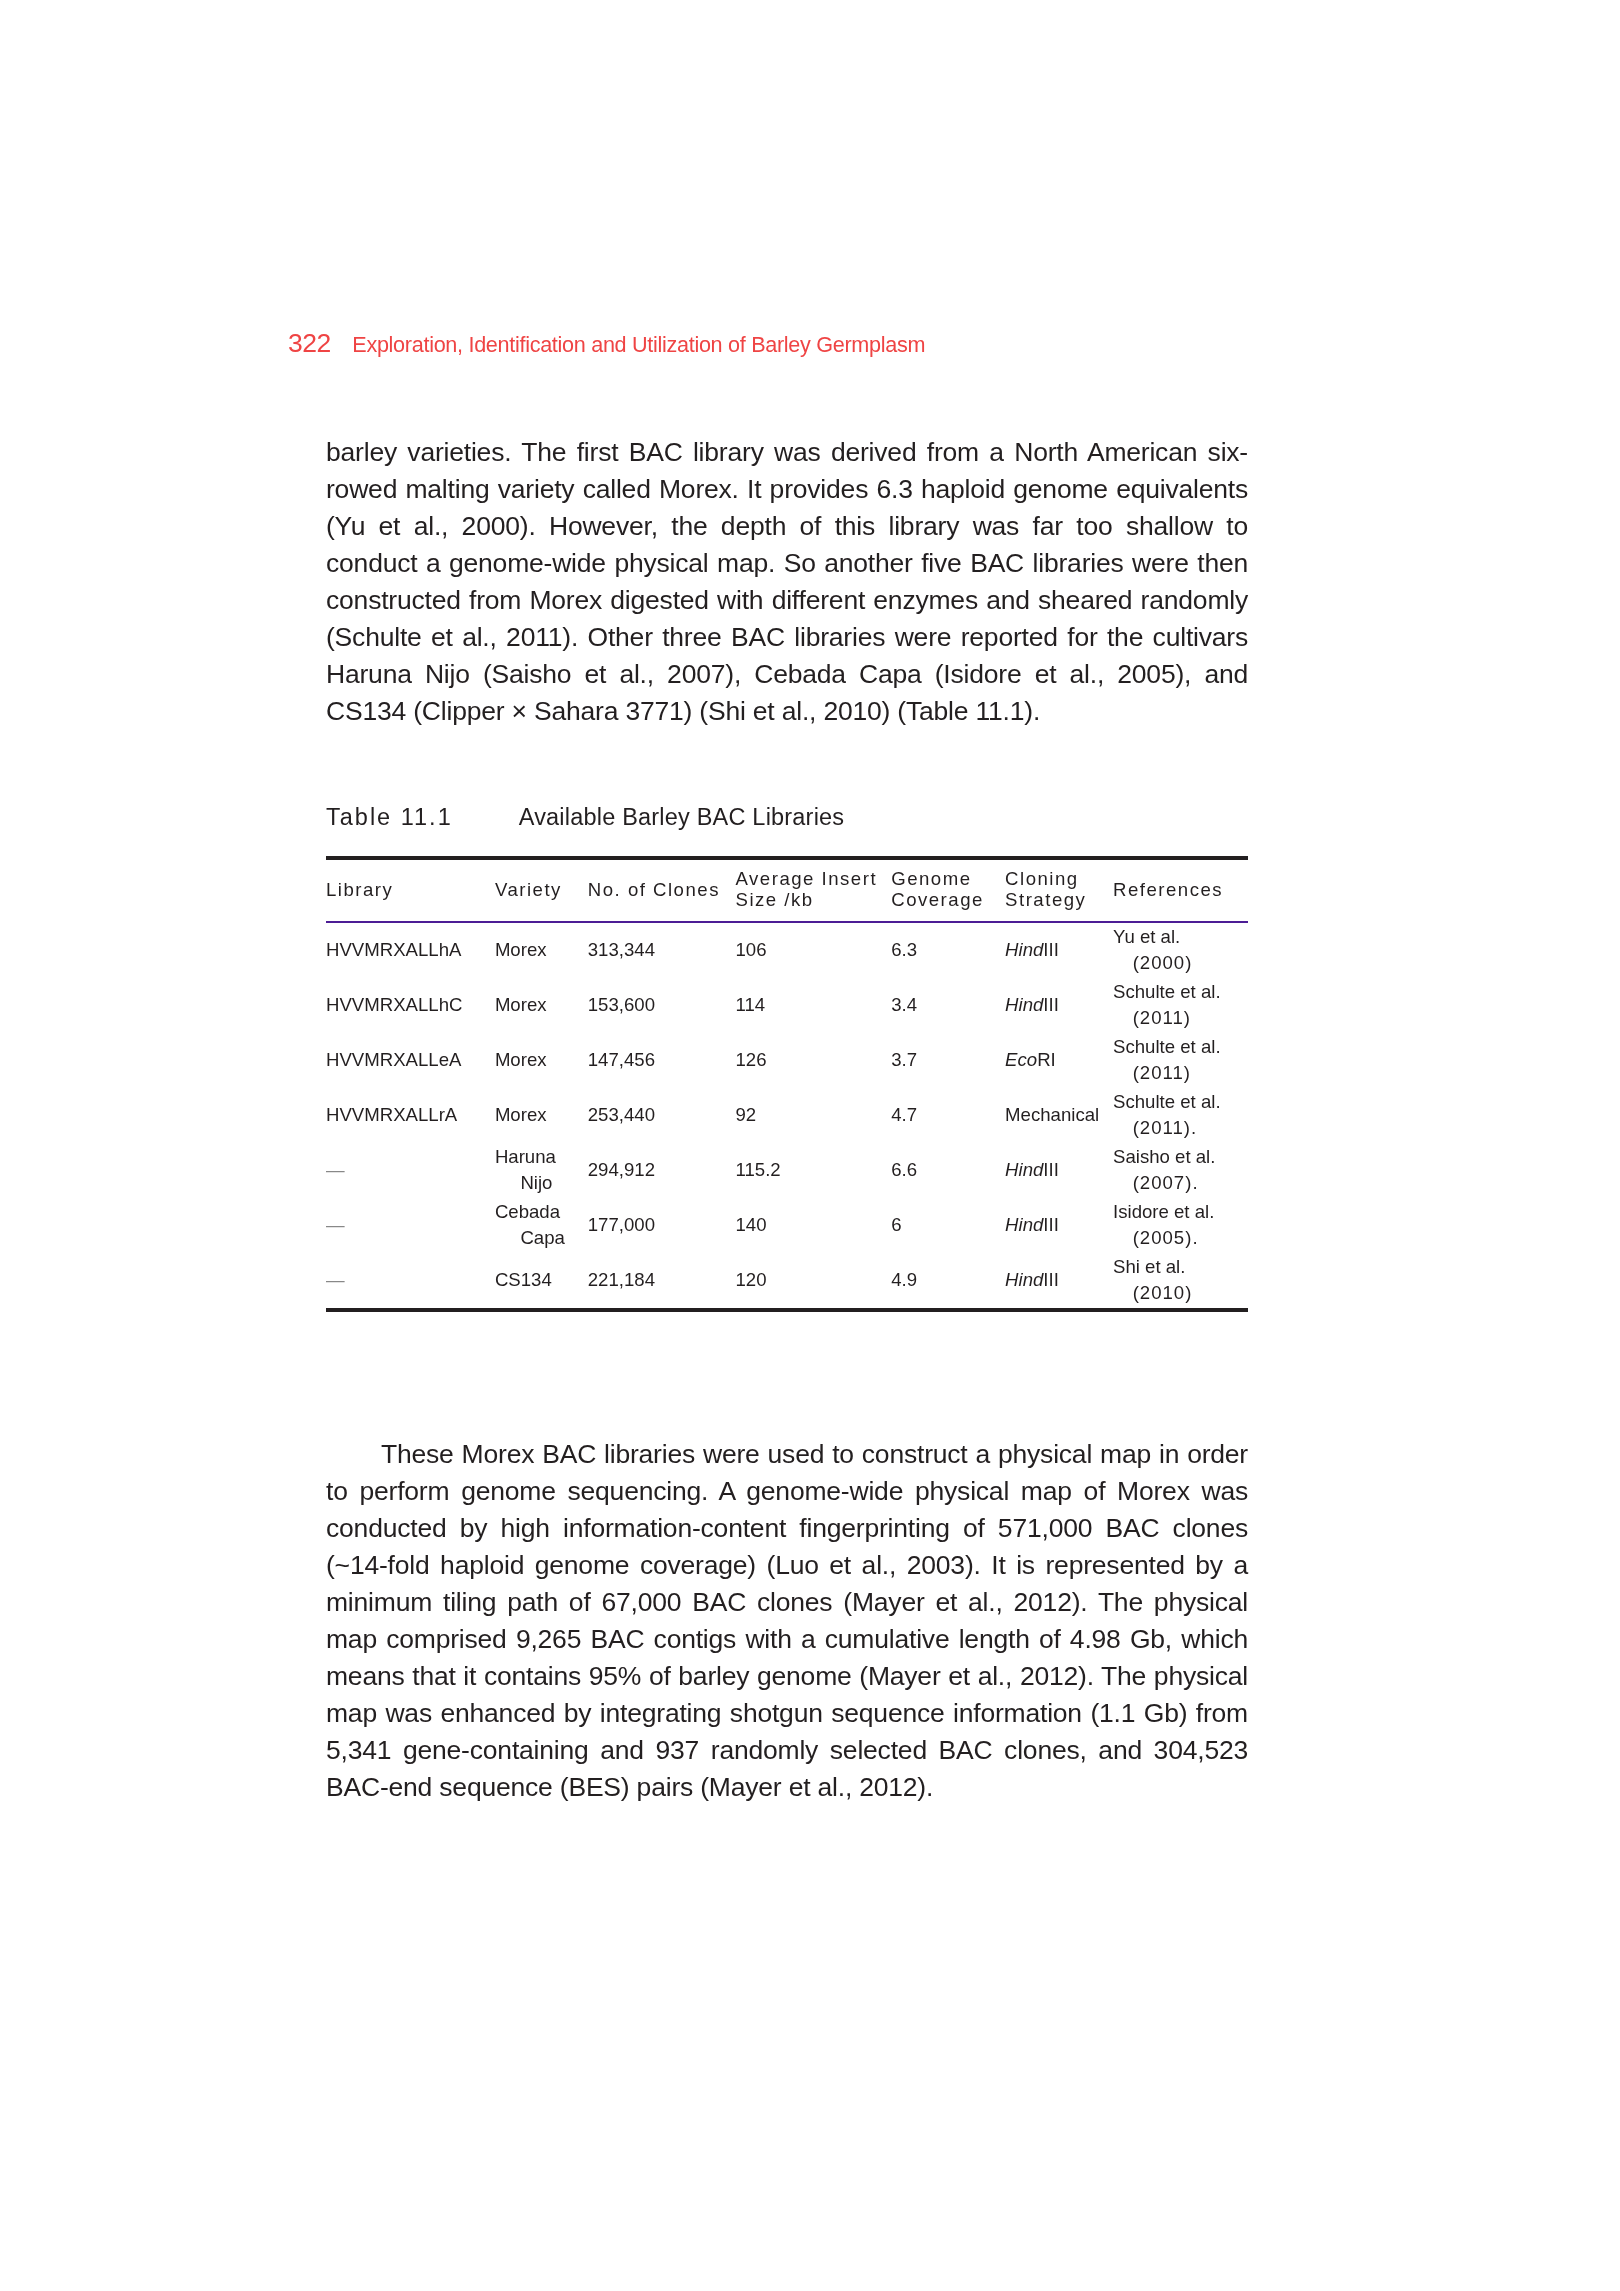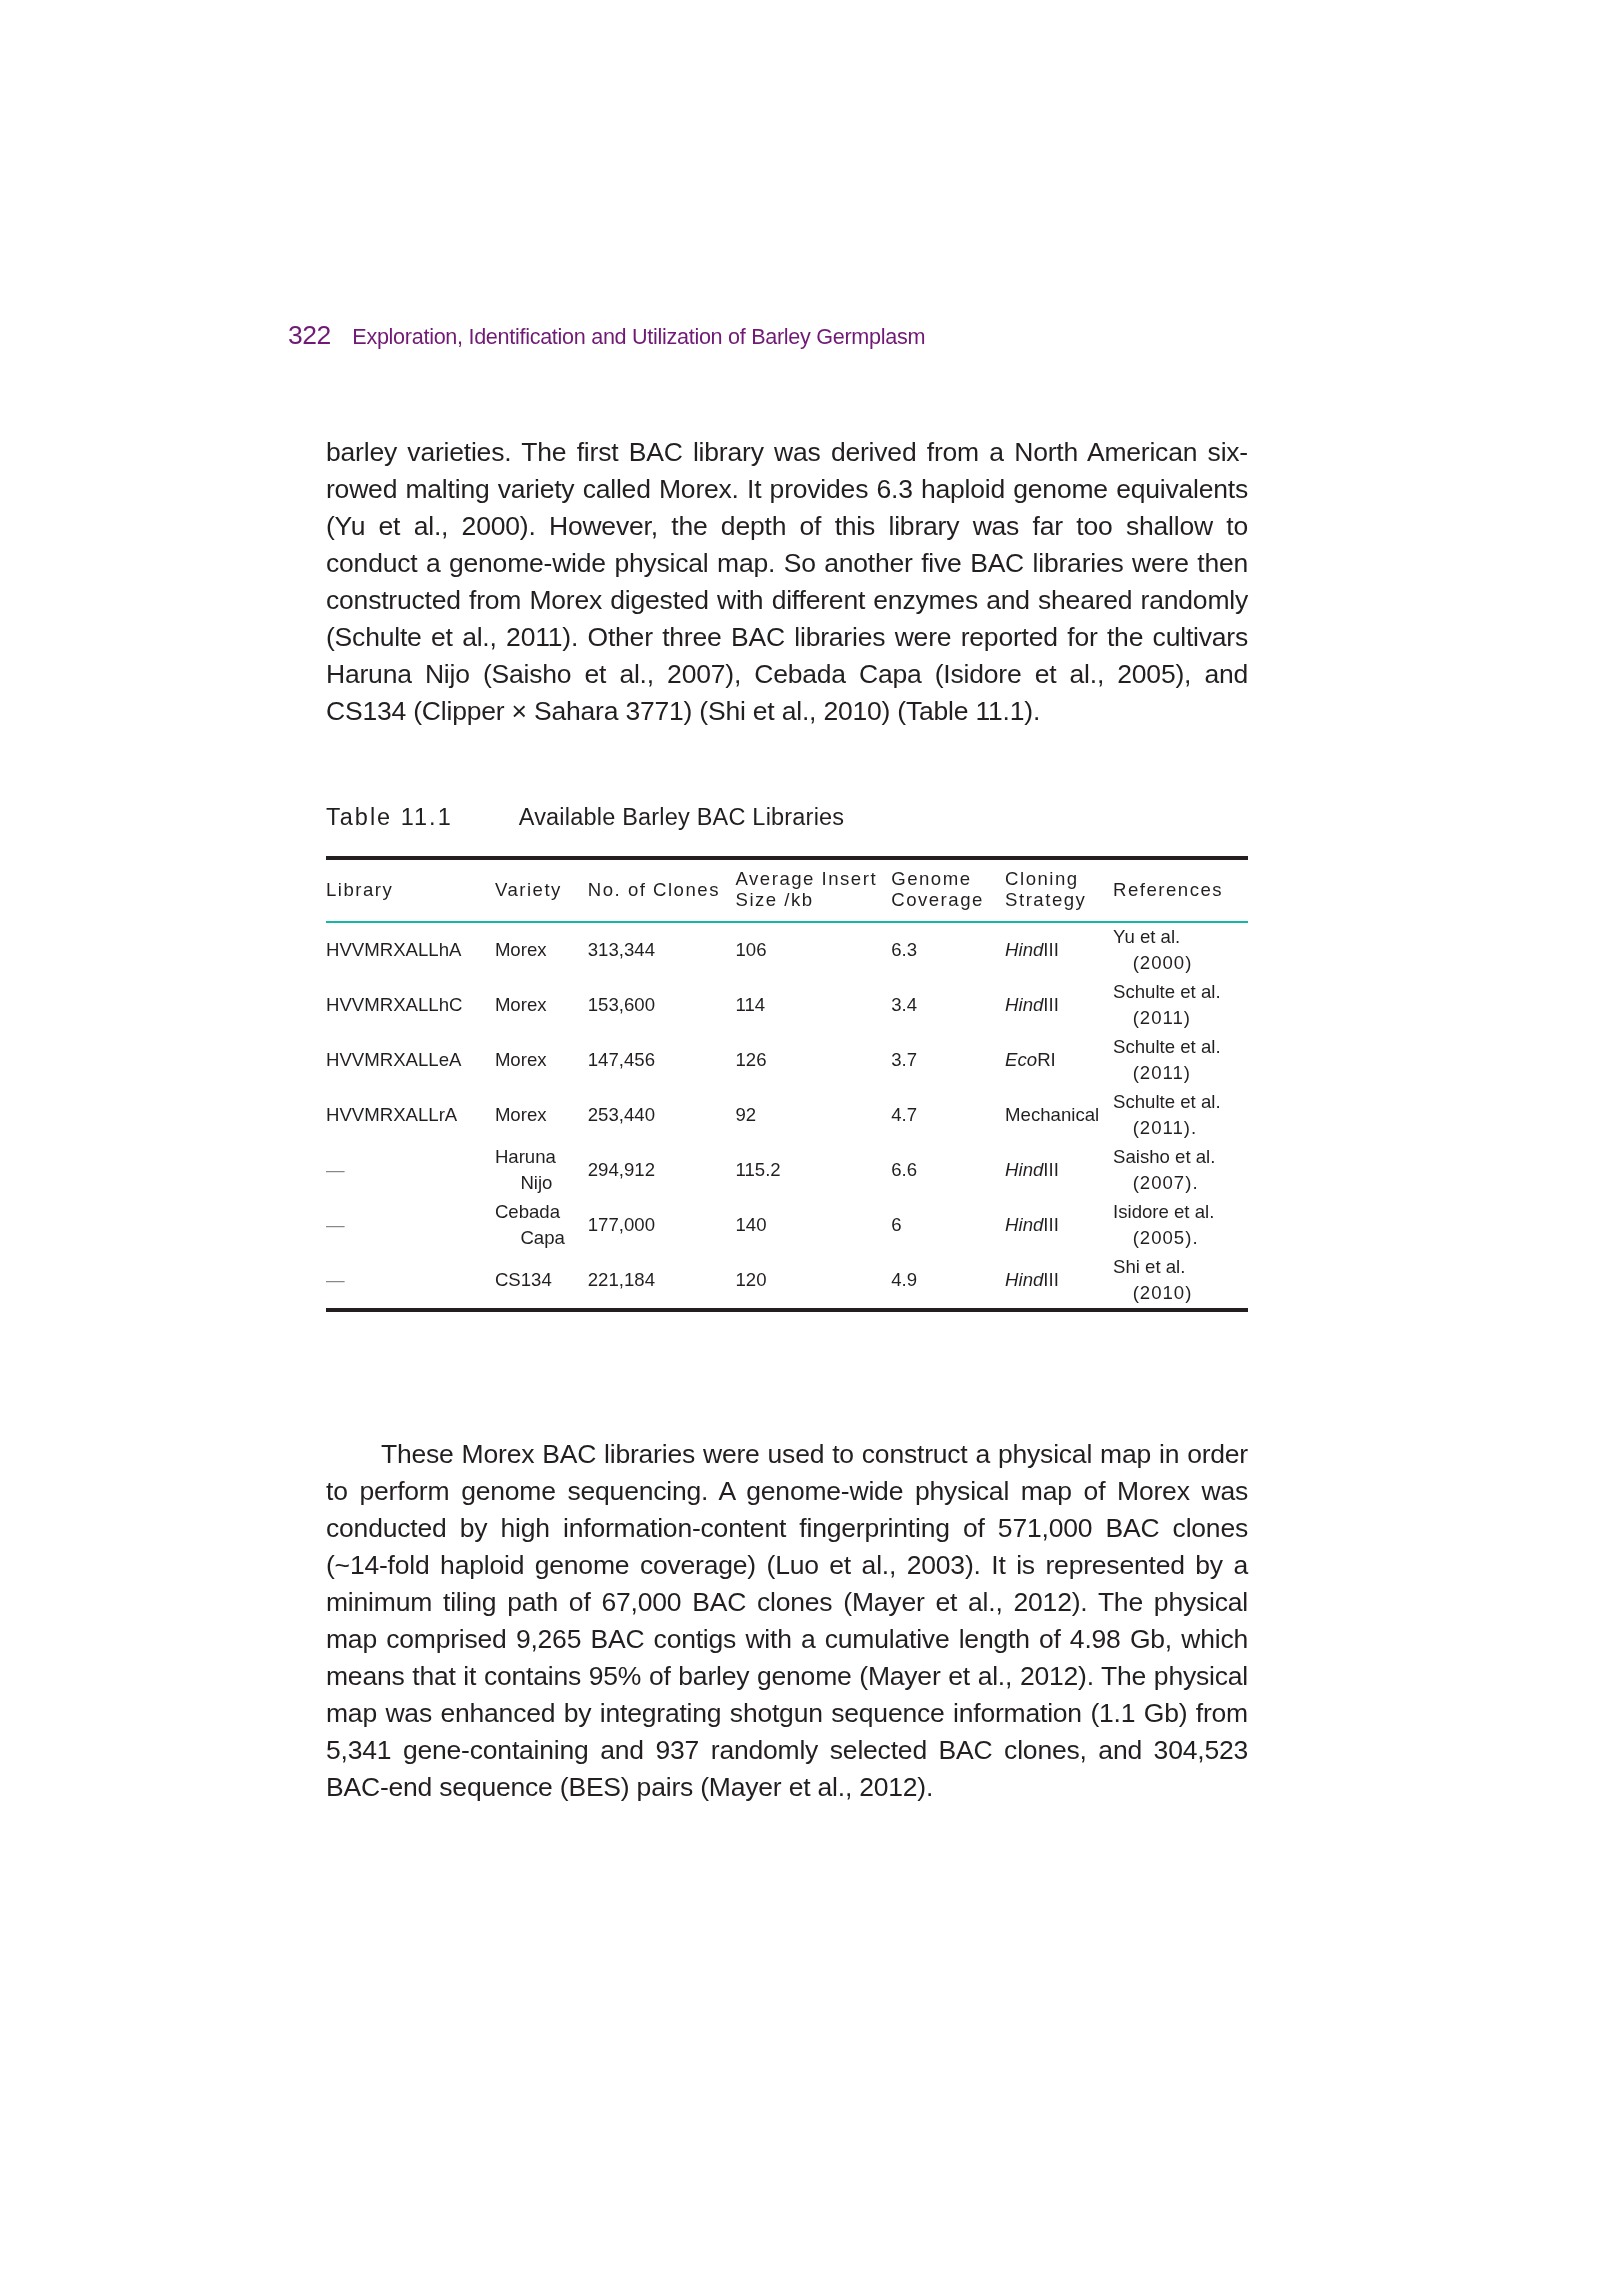--- a/index.html
+++ b/index.html
@@ -1,22 +1,22 @@
 <!DOCTYPE html>
 <html><head>
 <meta charset="utf-8">
 <style>
   html, body { margin: 0; padding: 0; background: #ffffff; }
   body {
     width: 1620px; height: 2292px; position: relative; overflow: hidden;
     font-family: "Liberation Sans", sans-serif; color: #231f20;
   }
   .running-head {
-    position: absolute; left: 288px; top: 320px;
-    font-size: 21.6px; color: #701a75; white-space: nowrap;
+    position: absolute; left: 288px; top: 328px;
+    font-size: 21.6px; color: #ef4444; white-space: nowrap;
   }
   .running-head .page-num { font-size: 26.5px; margin-right: 21.6px; letter-spacing: -0.5px; }
   .running-head .book-title { font-size: 21.6px; letter-spacing: -0.3px; }
 
   .para {
     position: absolute; left: 326px; width: 922px;
     font-size: 26.5px; line-height: 37px; text-align: justify;
     letter-spacing: -0.2px;
   }
   .para-1 { top: 434px; }
@@ -26,21 +26,21 @@
     position: absolute; left: 326px; top: 804px;
     font-size: 23.5px; white-space: nowrap;
   }
   .table-caption .label { letter-spacing: 2px; margin-right: 27px; }
   .table-caption .title { letter-spacing: 0.2px; margin-left: 39px; }
 
   .bac-table {
     position: absolute; left: 326px; top: 856px; width: 922px;
     border-collapse: collapse; font-size: 18.6px;
   }
-  .bac-table thead tr { border-top: 4.9px solid #231f20; border-bottom: 2px solid #14b8a6; }
+  .bac-table thead tr { border-top: 4.9px solid #231f20; border-bottom: 2px solid #4c1d95; }
   .bac-table tbody tr:last-child { border-bottom: 4.9px solid #231f20; }
   .bac-table th {
     font-weight: normal; text-align: left; vertical-align: middle;
     font-size: 18.6px; letter-spacing: 1.5px; line-height: 21.6px;
     padding: 7.8px 0 9.8px 0; height: 37px;
   }
   .bac-table td {
     vertical-align: middle; height: 55px; padding: 0; line-height: 26.5px;
   }
   .col-library { width: 169px; }

